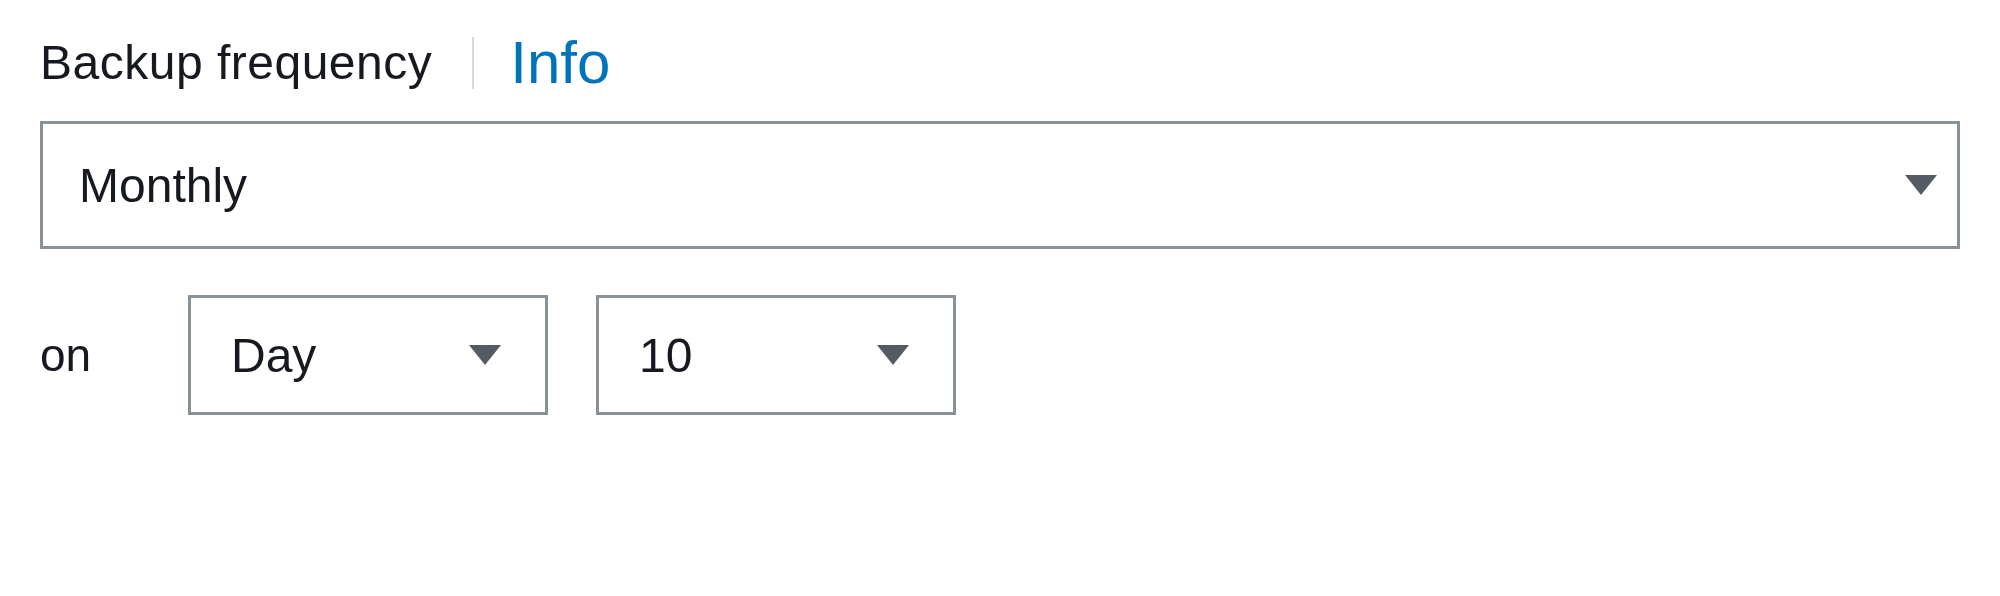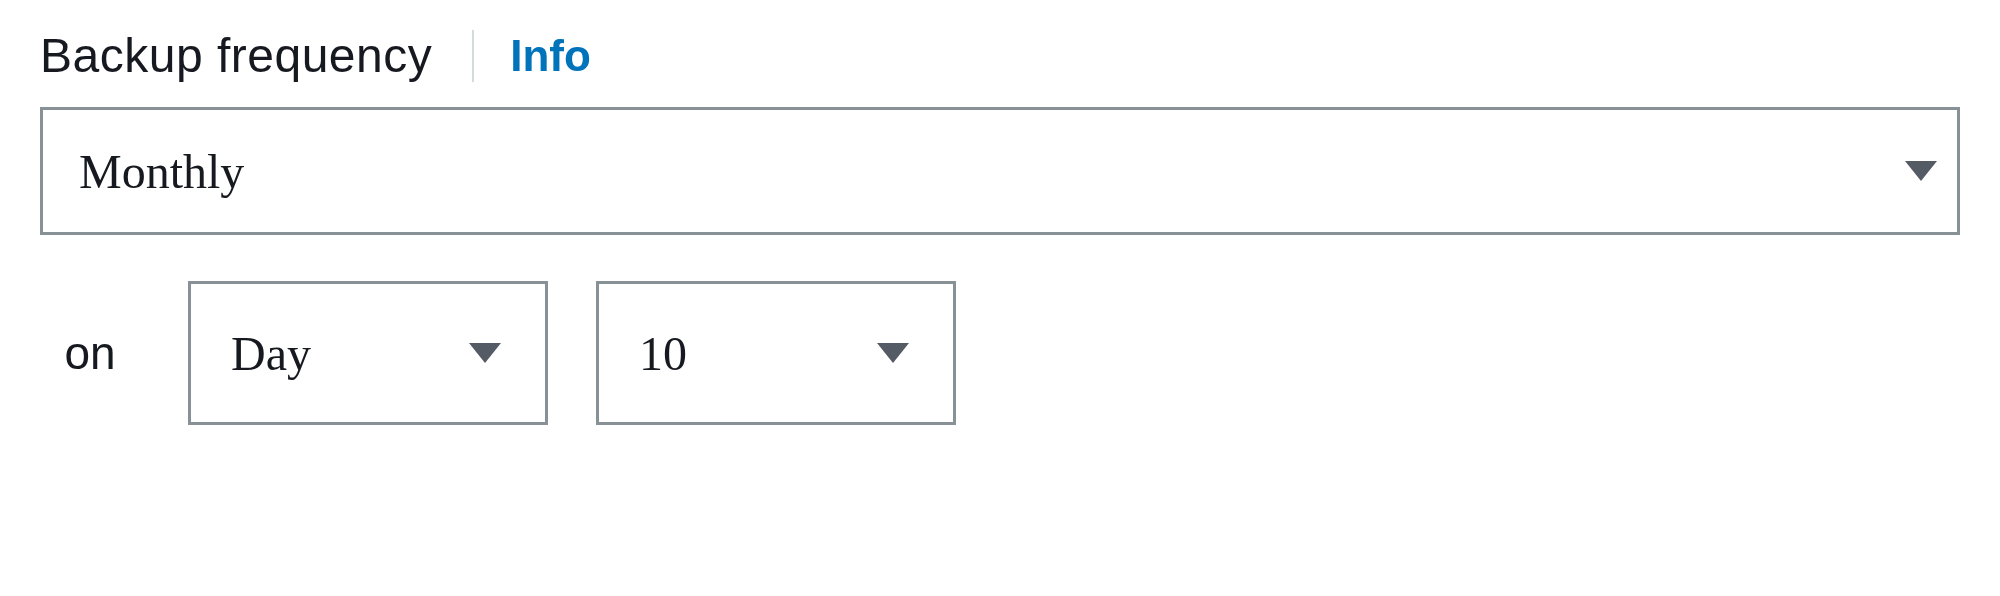--- a/index.html
+++ b/index.html
@@ -27,34 +27,33 @@
       letter-spacing: 0.5px;
     }
     .separator {
       width: 2px;
       height: 52px;
       background: #d5dbdb;
       margin: 0 28px 0 32px;
     }
     .info-link {
       color: #0073bb;
-      font-size: 44px;
-      font-weight: 700;
+      font-size: 60px;
+      font-weight: 400;
       text-decoration: none;
       cursor: pointer;
     }
     .select {
       display: flex;
       align-items: center;
       justify-content: space-between;
       border: 3px solid #879196;
       background: #fff;
       cursor: pointer;
       padding: 0 20px 0 36px;
-      font-family: Liberation Serif, serif;
     }
     .select-full {
       width: 100%;
       height: 128px;
       margin-bottom: 46px;
     }
     .select-text {
       font-size: 48px;
       color: #16191f;
     }
@@ -64,30 +63,29 @@
       border-left: 16px solid transparent;
       border-right: 16px solid transparent;
       border-top: 20px solid #545b64;
       flex-shrink: 0;
       margin-left: 24px;
     }
     .row2 {
       display: flex;
       align-items: center;
       gap: 48px;
-      text-align: center;
     }
     .on-label {
       font-size: 46px;
       color: #16191f;
       margin-right: 0;
       min-width: 100px;
     }
     .select-small {
-      height: 144px;
+      height: 120px;
       min-width: 360px;
       padding-right: 44px;
       padding-left: 40px;
     }
   </style>
 </head>
 <body>
 
 <div class="label-row">
   <span class="label">Backup frequency</span>

